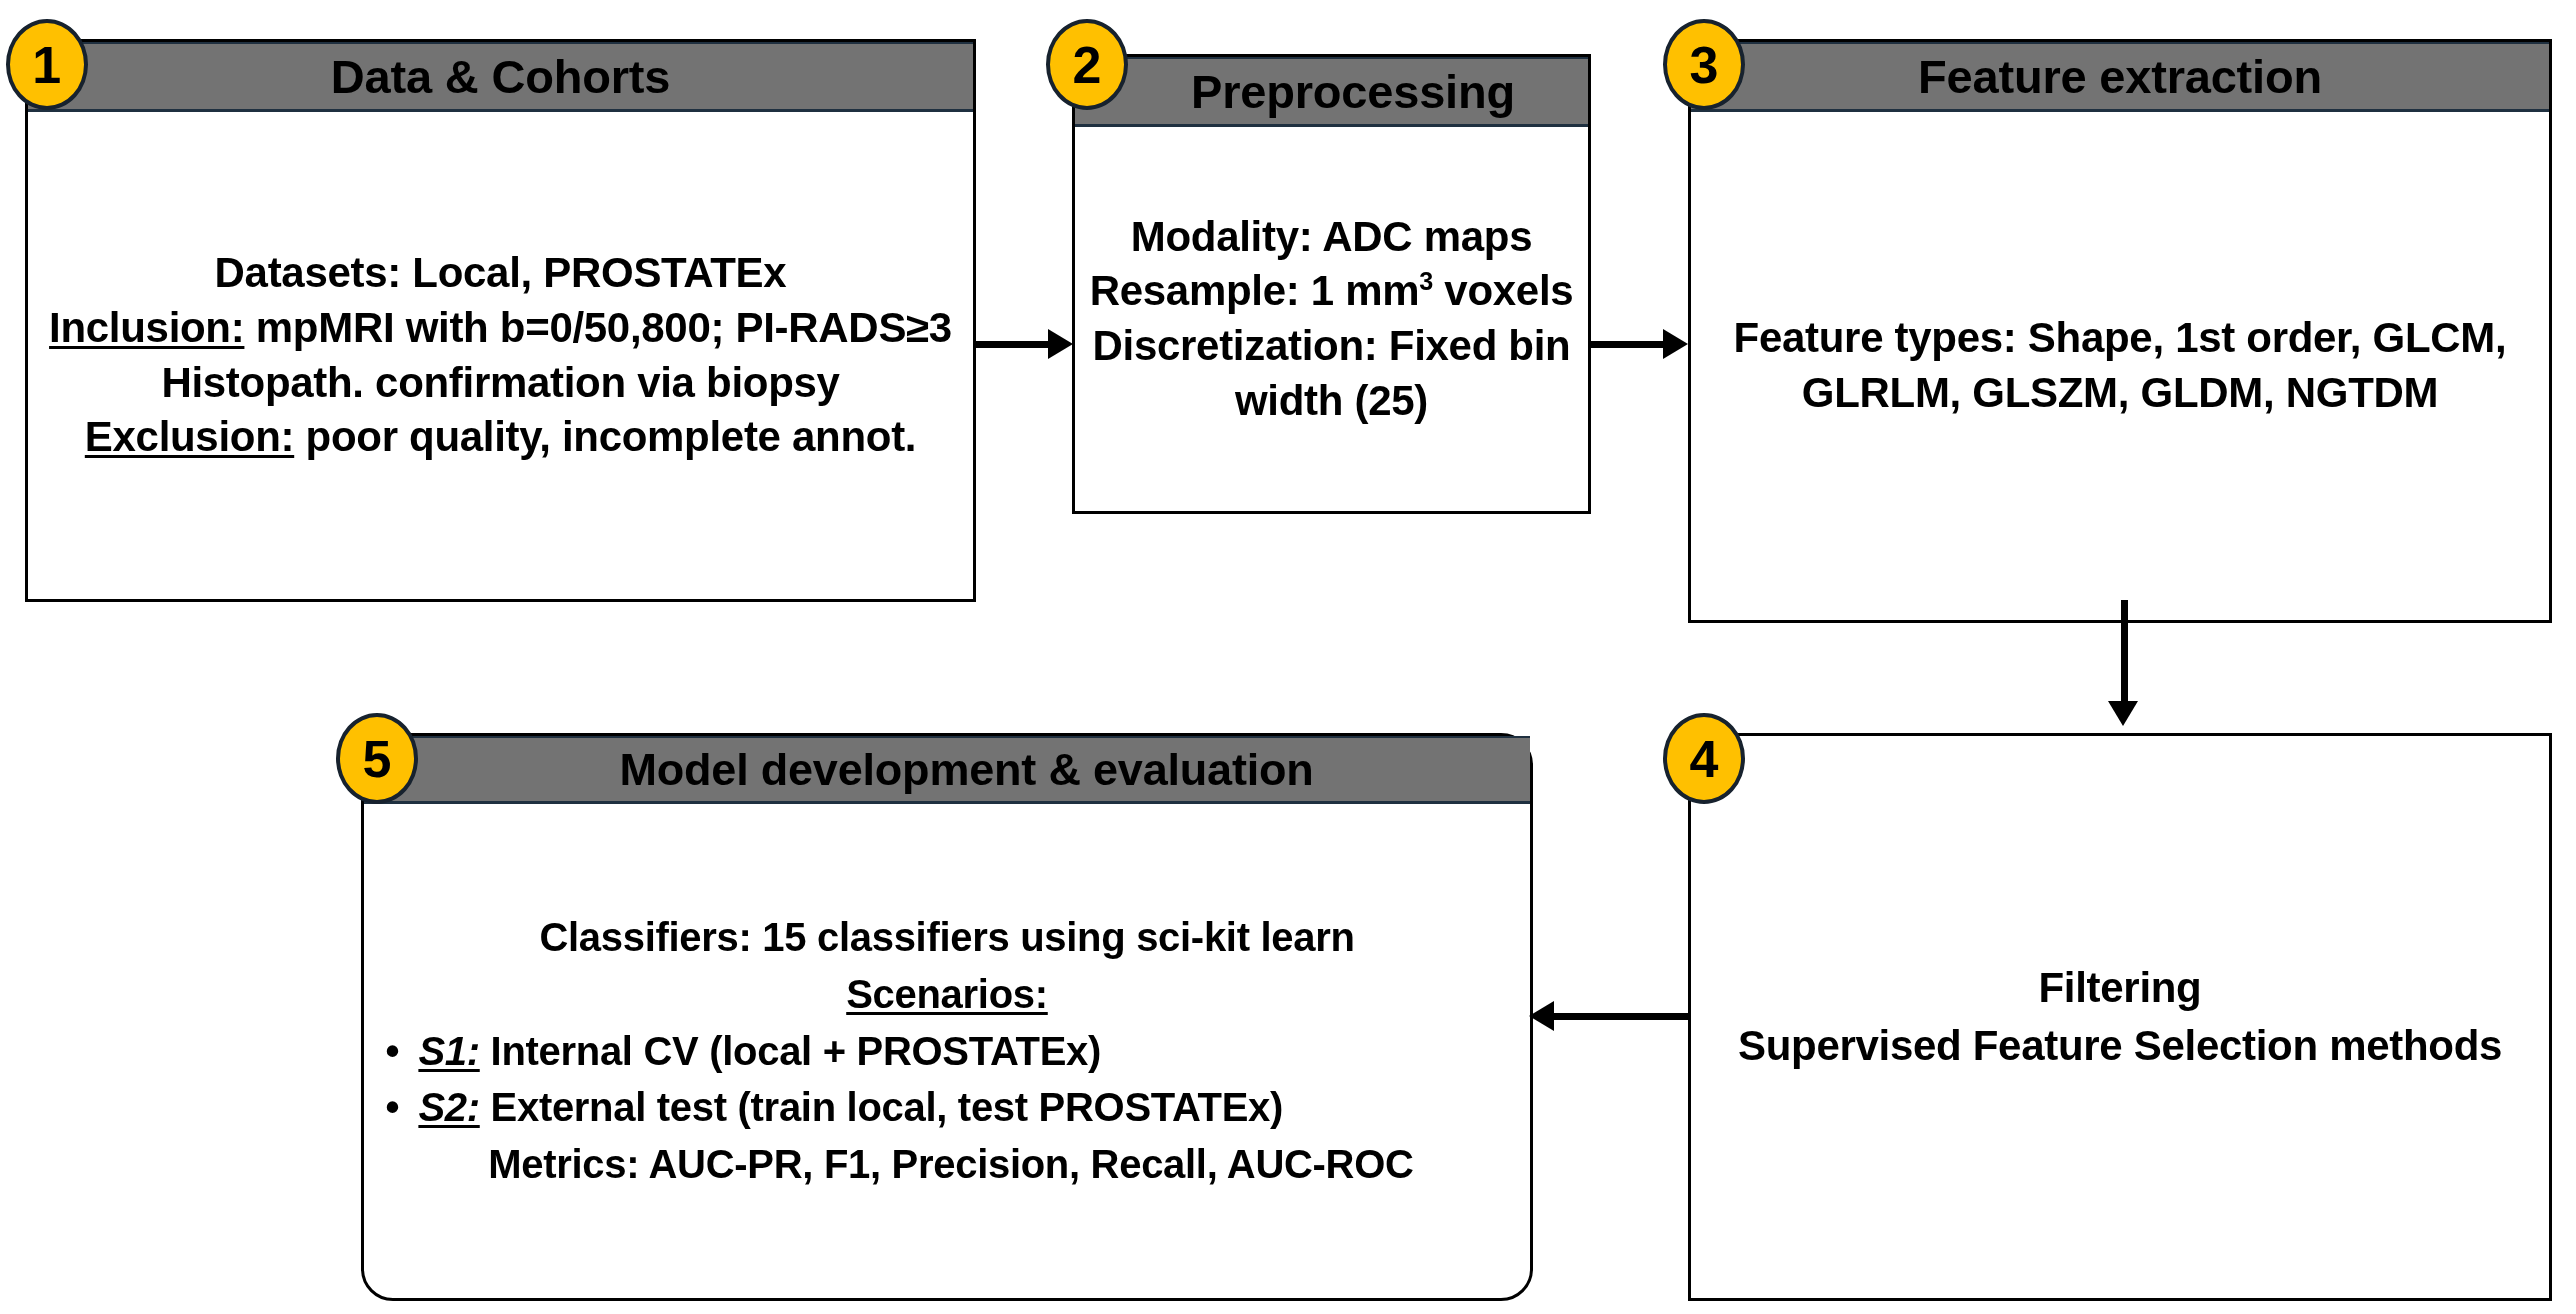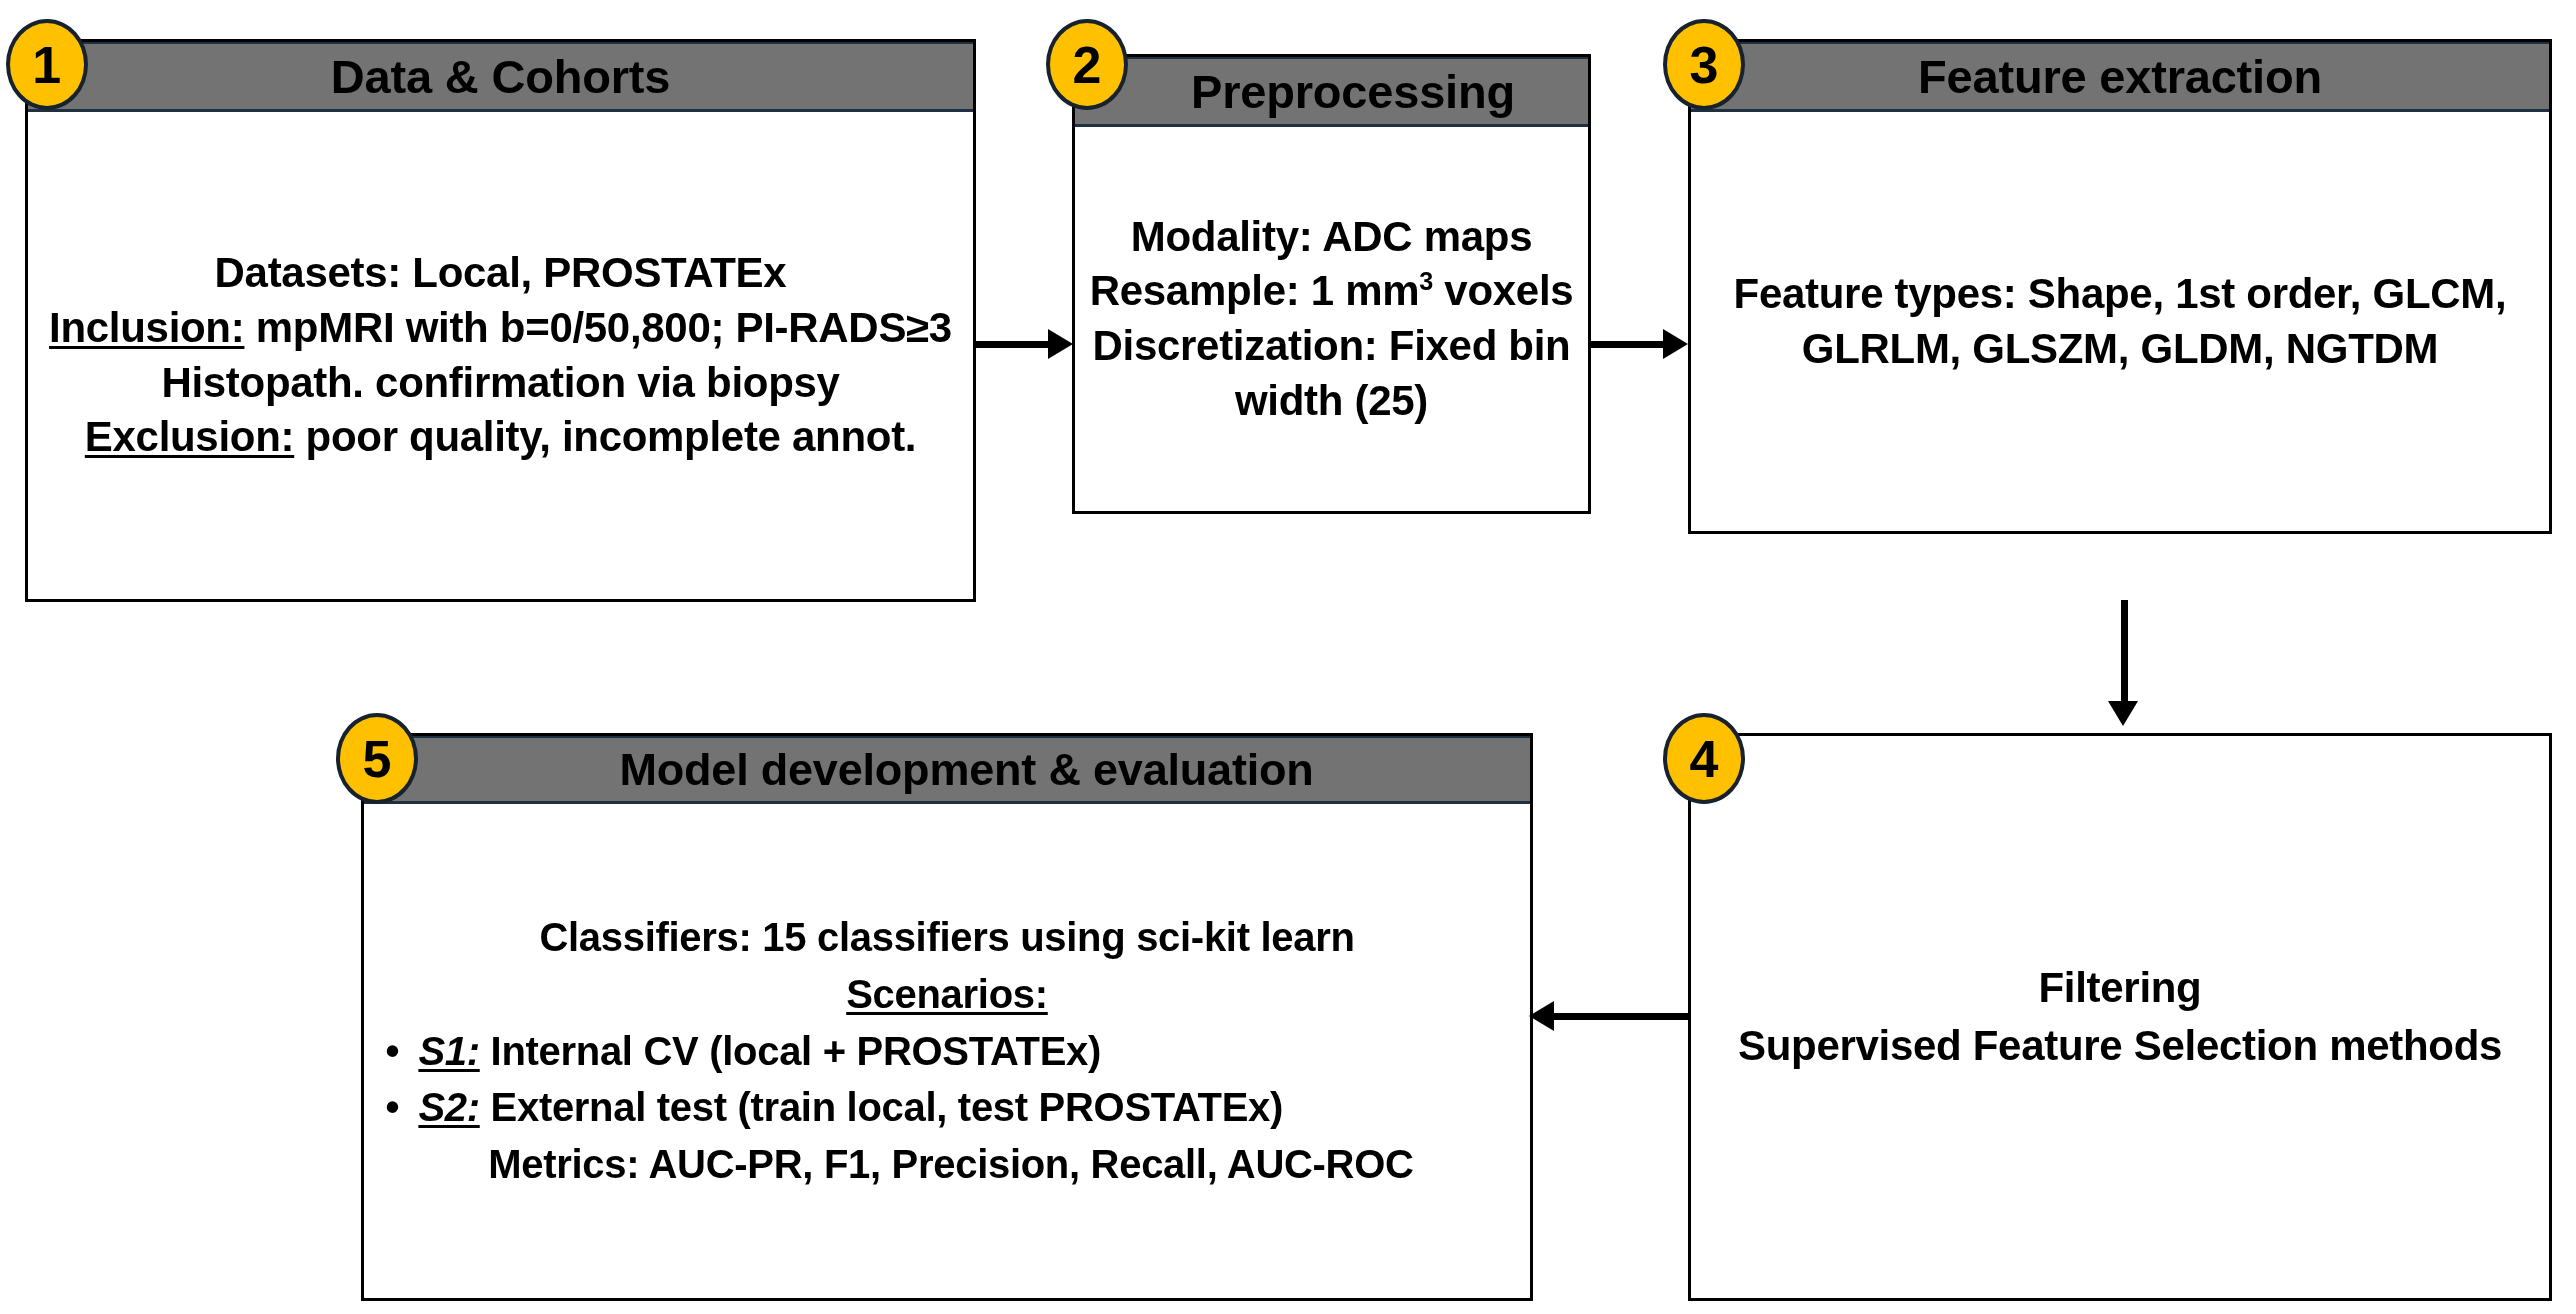--- a/index.html
+++ b/index.html
@@ -118,25 +118,25 @@
   
   #node1{left:25px;  top:39px;  width:951px;  height:563px;}
   #node1 .node-header{height:70px;font-size:47px;}
   #node1 .node-body  .body-text{font-size:42px;}
 
   #node2{left:1072px;top:54px;  width:519px;  height:460px;}
   #node2 .node-header{height:70px;font-size:47px;padding-left:43px;}
   #node2 .node-body  .body-text{font-size:42px;}
   #node2 .node-body{padding:5.8px 9.7px;align-items:center;}
 
-  #node3{left:1688px;top:39px;  width:864px;  height:495px;}
+  #node3{left:1688px;top:39px;  width:864px;  height:584px;}
   #node3 .node-header{height:70px;font-size:47px;}
   #node3 .node-body  .body-text{font-size:42px;}
 
-  #node5{left:361px; top:733px; width:1172px; height:568px;}
+  #node5{left:361px; top:733px; width:1172px; height:568px;border-radius:32px;}
   #node5 .node-header{height:68px;font-size:45px;padding-left:39px;}
   #node5 .node-body  .body-text{font-size:40px;line-height:1.42;}
   #node5 .node-body{align-items:center;padding:3.9px 13.6px;}
 
   #node4{left:1688px;top:733px; width:864px;  height:568px;}
   #node4 .node-header{height:68px;font-size:47px;}
   #node4 .node-body  .body-text{font-size:42px;line-height:1.38;}
 </style>
 </head>
 <body>

